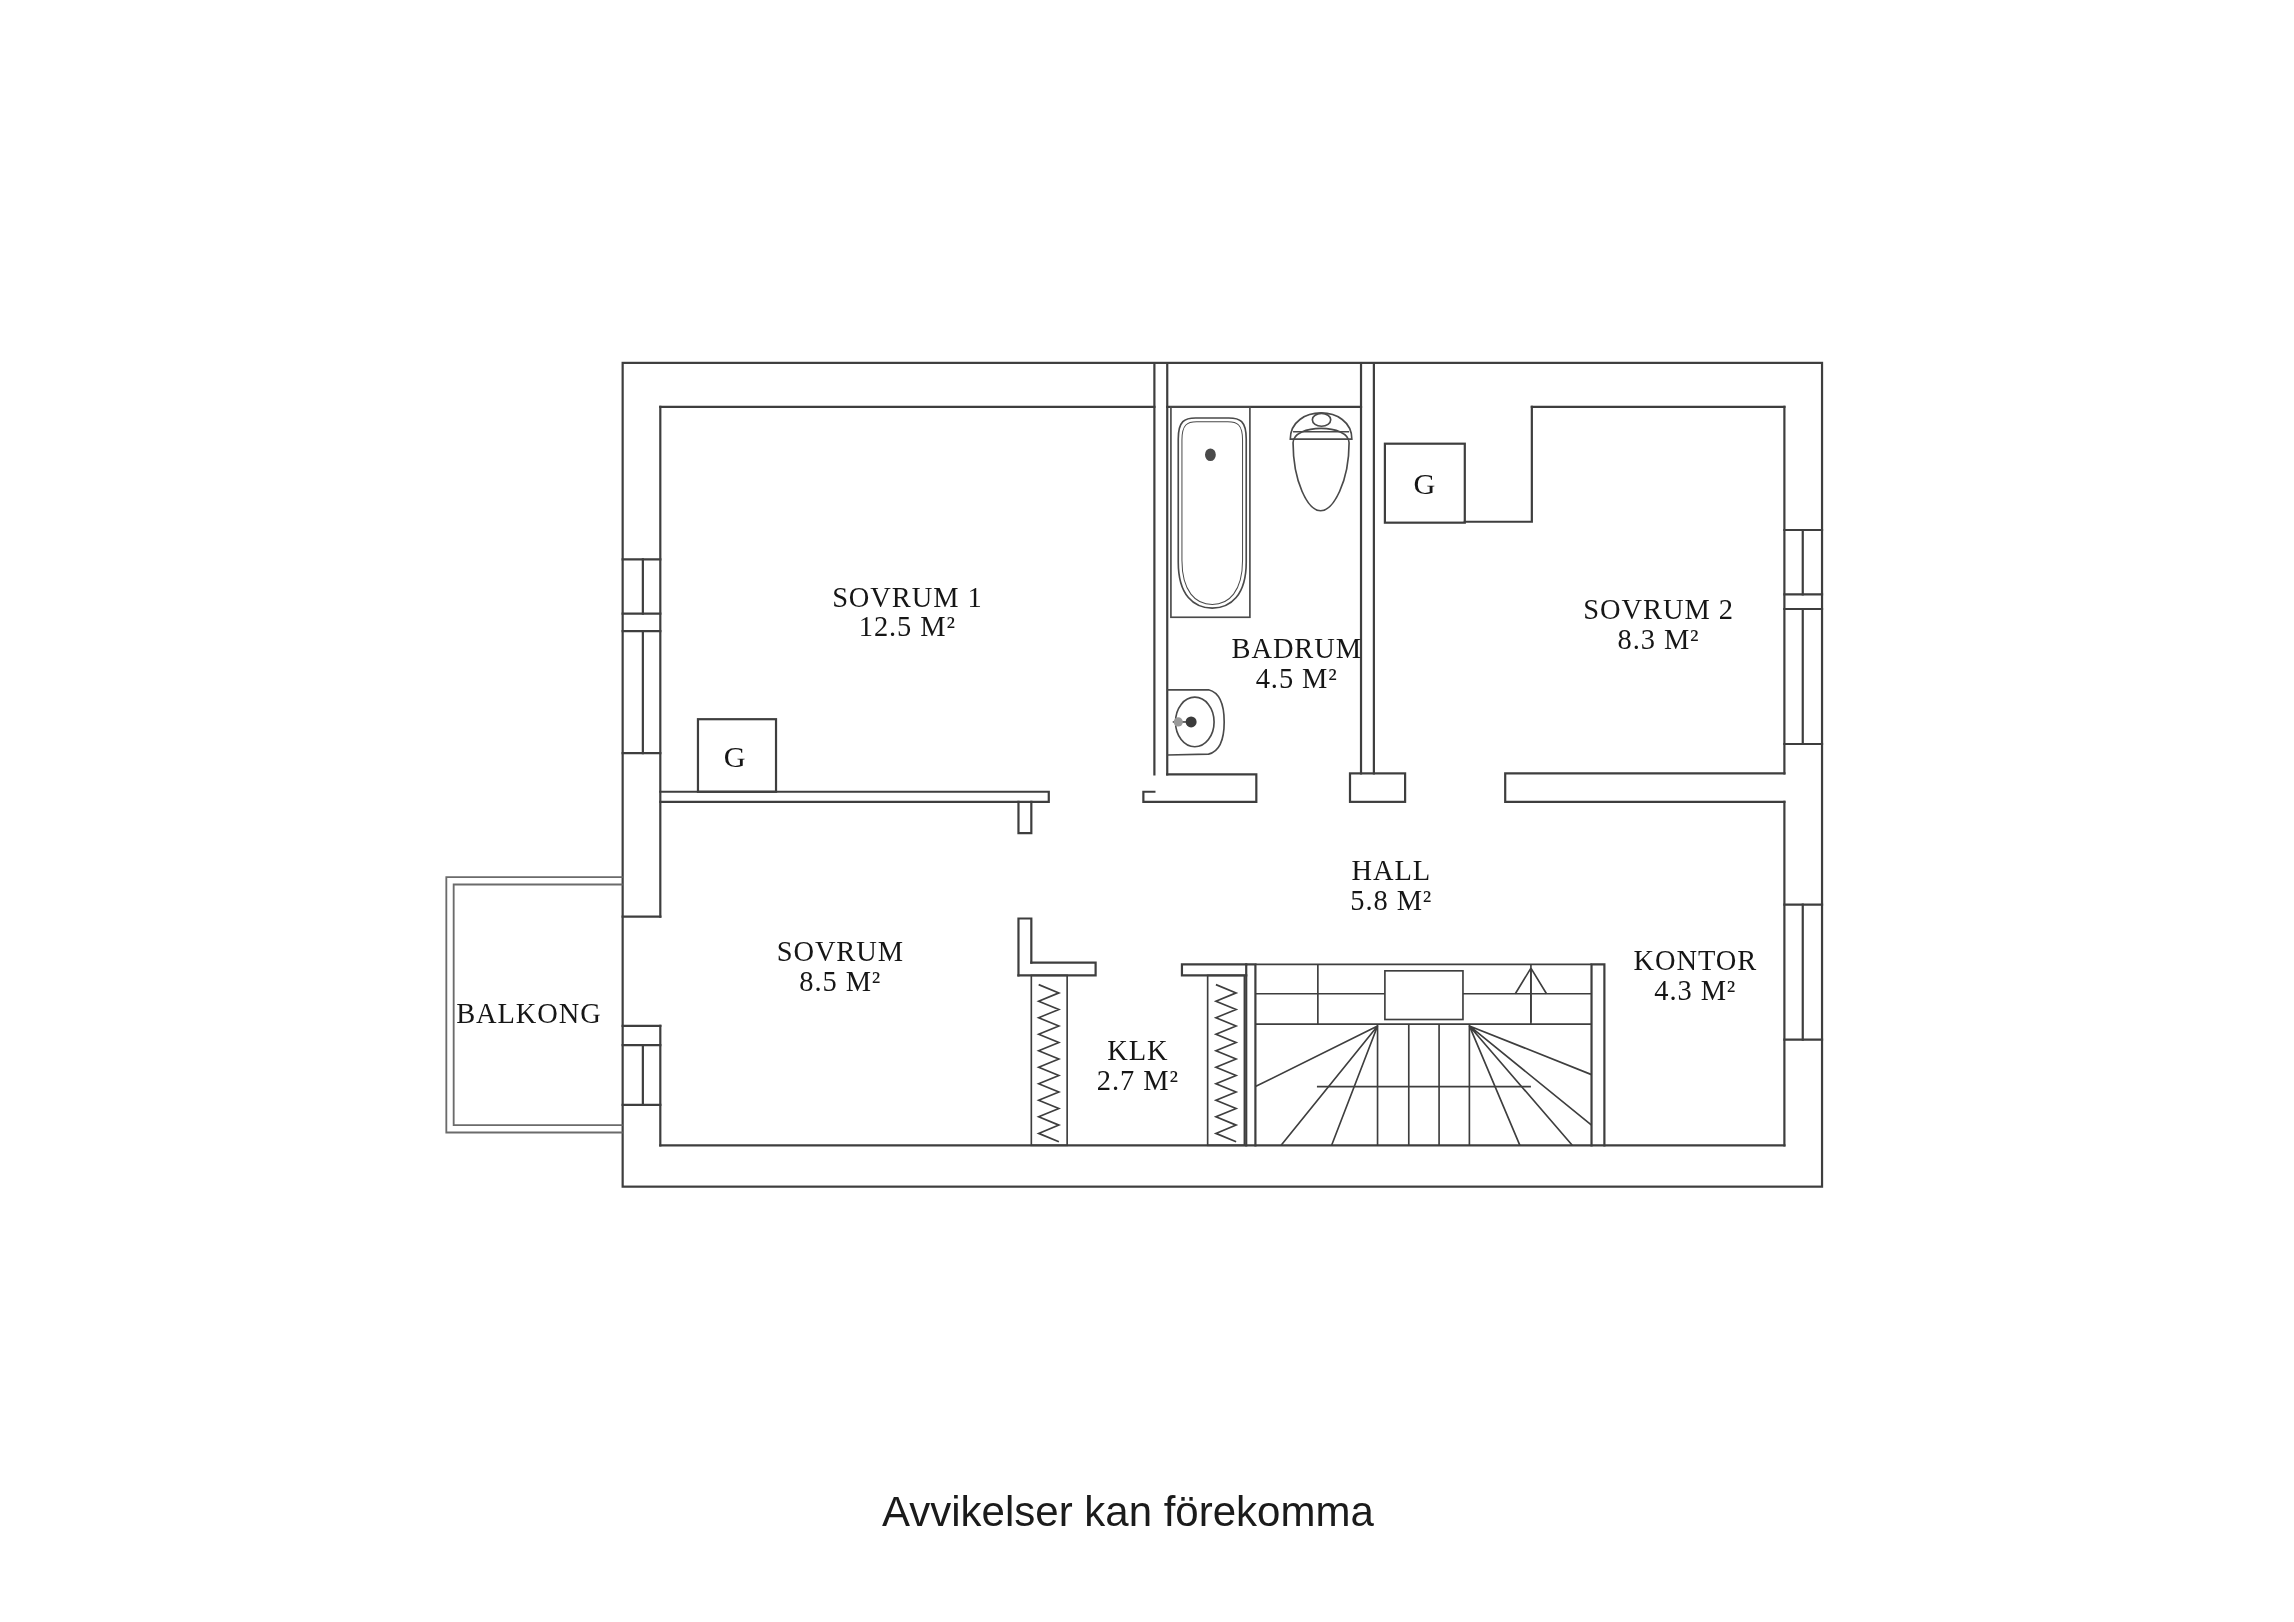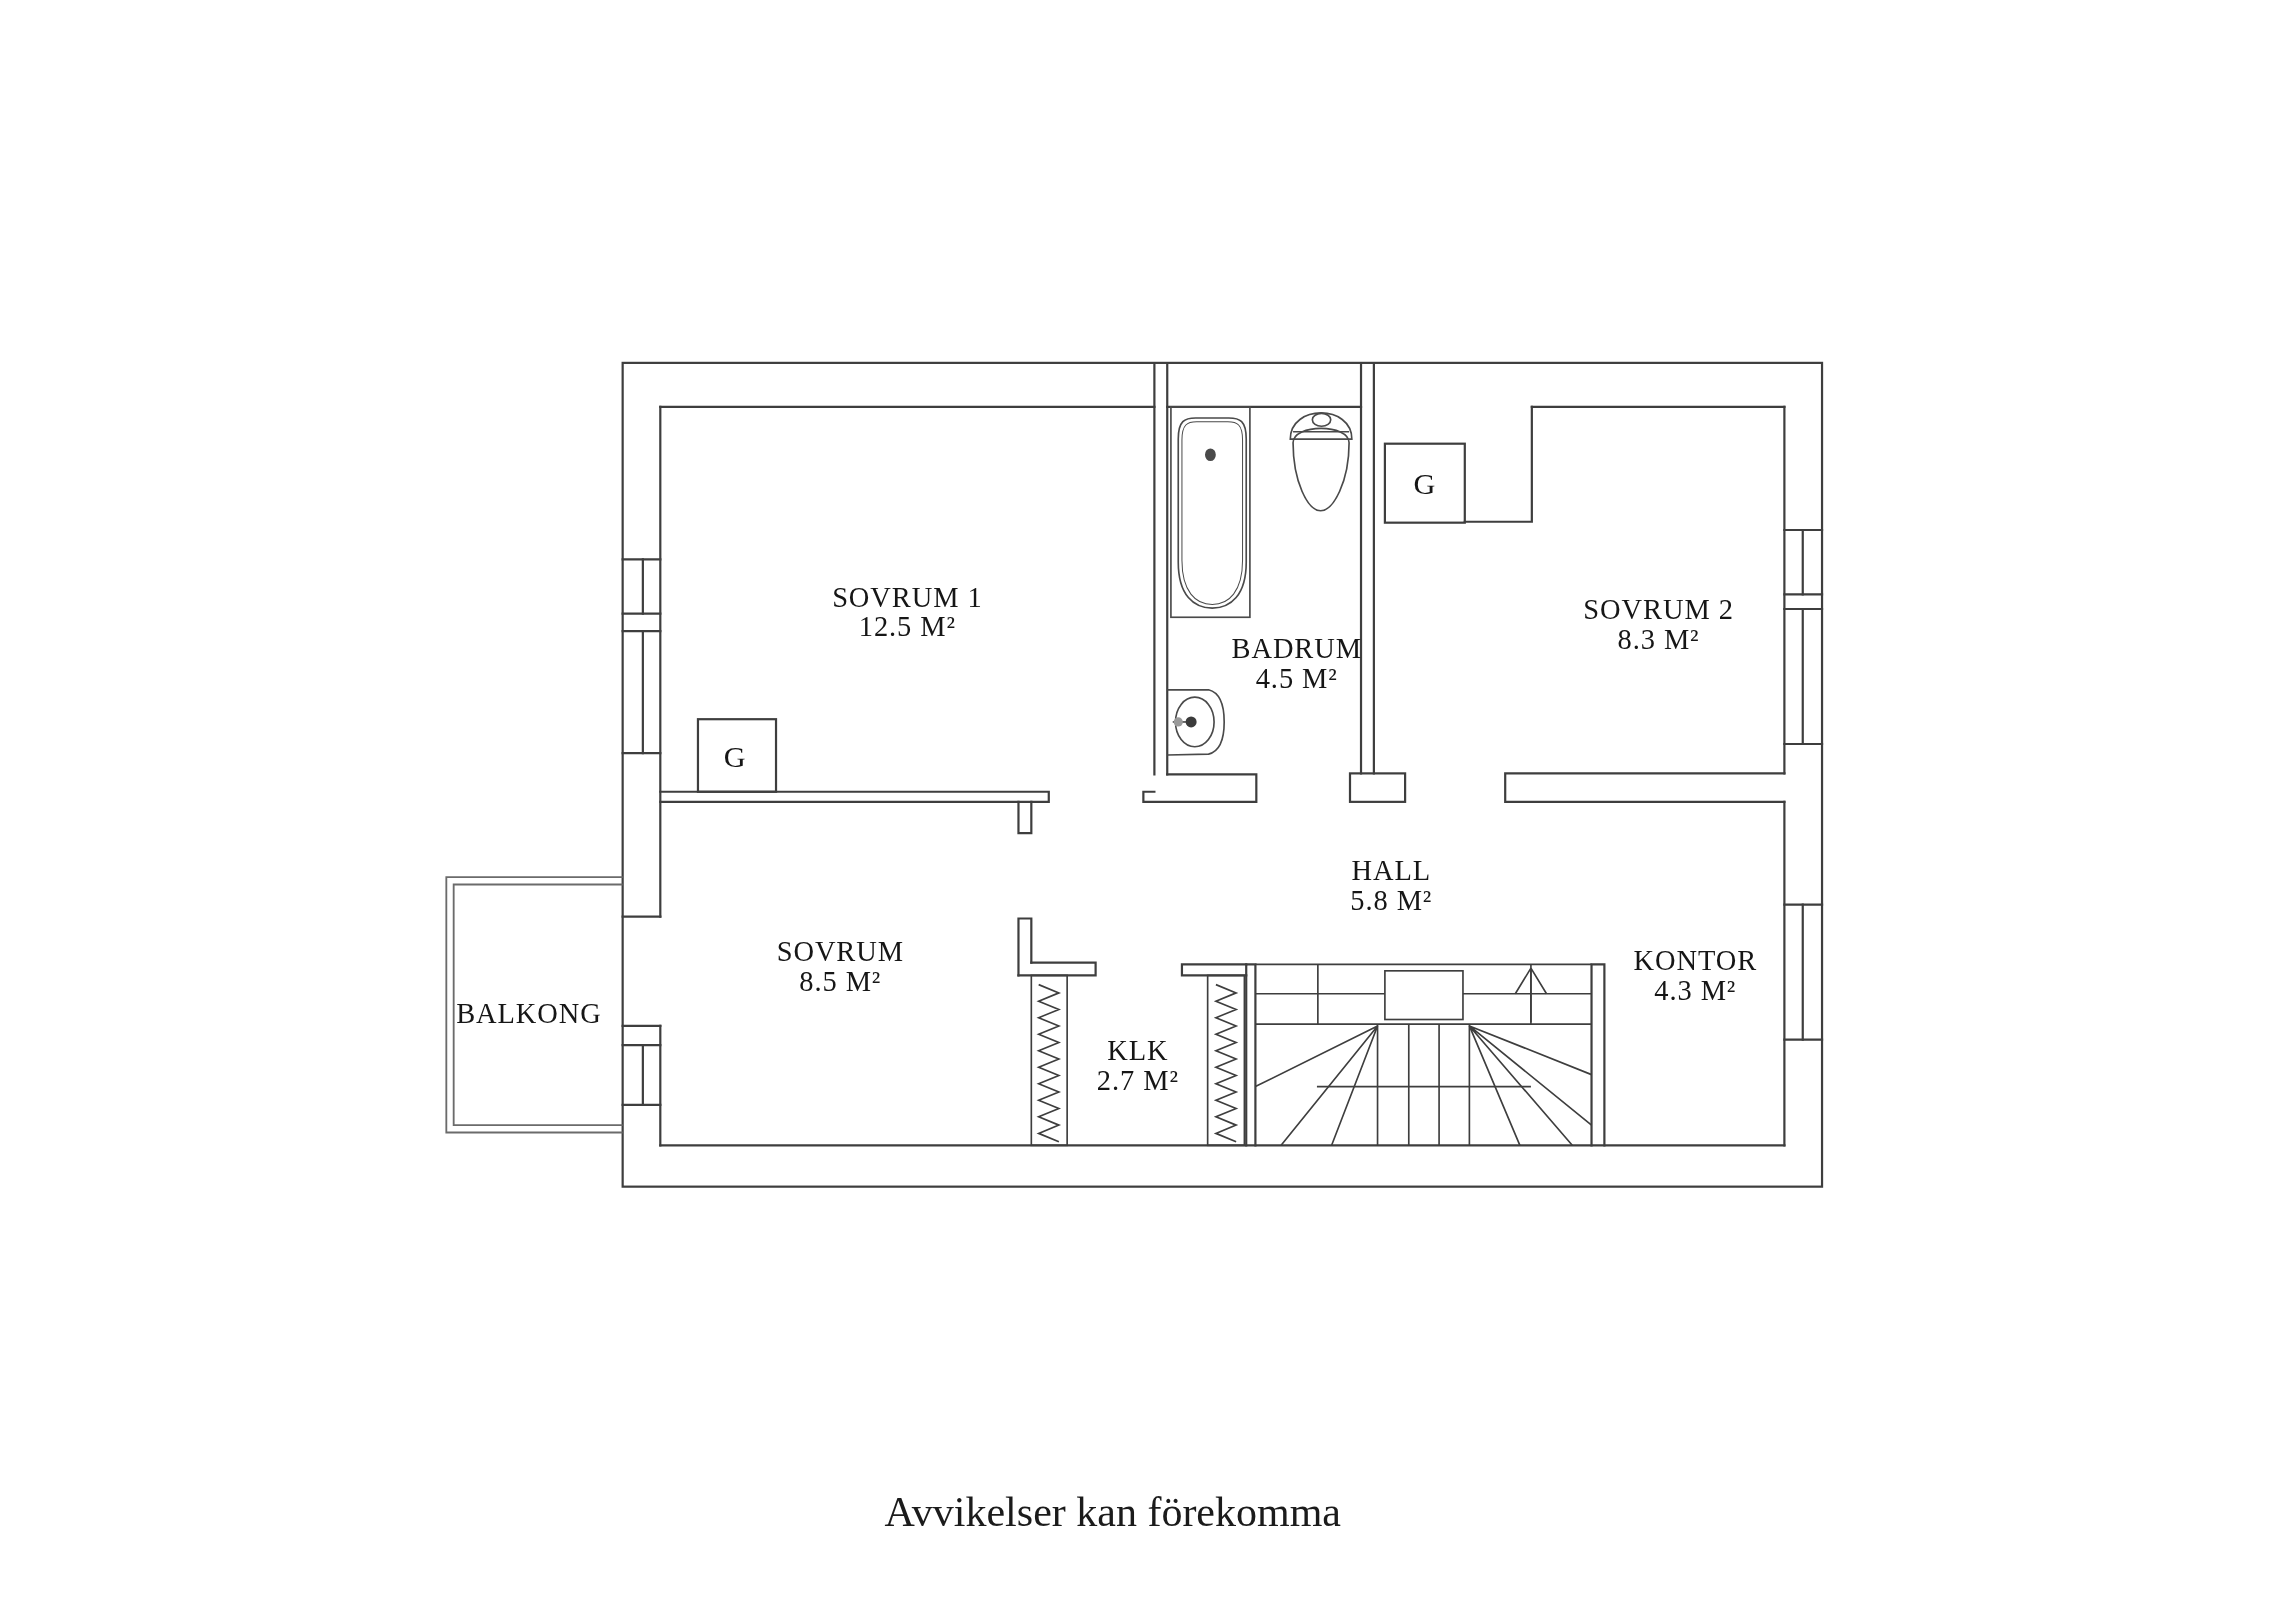--- a/index.html
+++ b/index.html
@@ -2,21 +2,21 @@
 <html style="font-size:14.7px"><head>
 <meta charset="utf-8">
 <style>
   html,body{margin:0;padding:0;background:#ffffff;}
   .page{position:relative;width:2295px;height:1623px;background:#ffffff;overflow:hidden;
         font-family:"Liberation Serif", serif;}
   svg text{font-family:"Liberation Serif", serif;fill:#161616;}
   .room-label{font-size:31px;letter-spacing:1px;}
   .g-label{font-size:33px;}
   .caption{position:absolute;left:882px;top:1488px;width:459px;text-align:right;
-           font-family:Liberation Serif, serif;font-size:42px;color:#1b1b1b;
+           font-family:Liberation Sans, sans-serif;font-size:42px;color:#1b1b1b;
            white-space:nowrap;}
 </style>
 </head>
 <body>
 
 <div class="page">
 
 <svg width="2295" height="1623" viewBox="0 0 2499 1767" xmlns="http://www.w3.org/2000/svg">
 
   <g stroke="#3e3e3e" stroke-width="2.4" fill="none" stroke-linecap="square">

